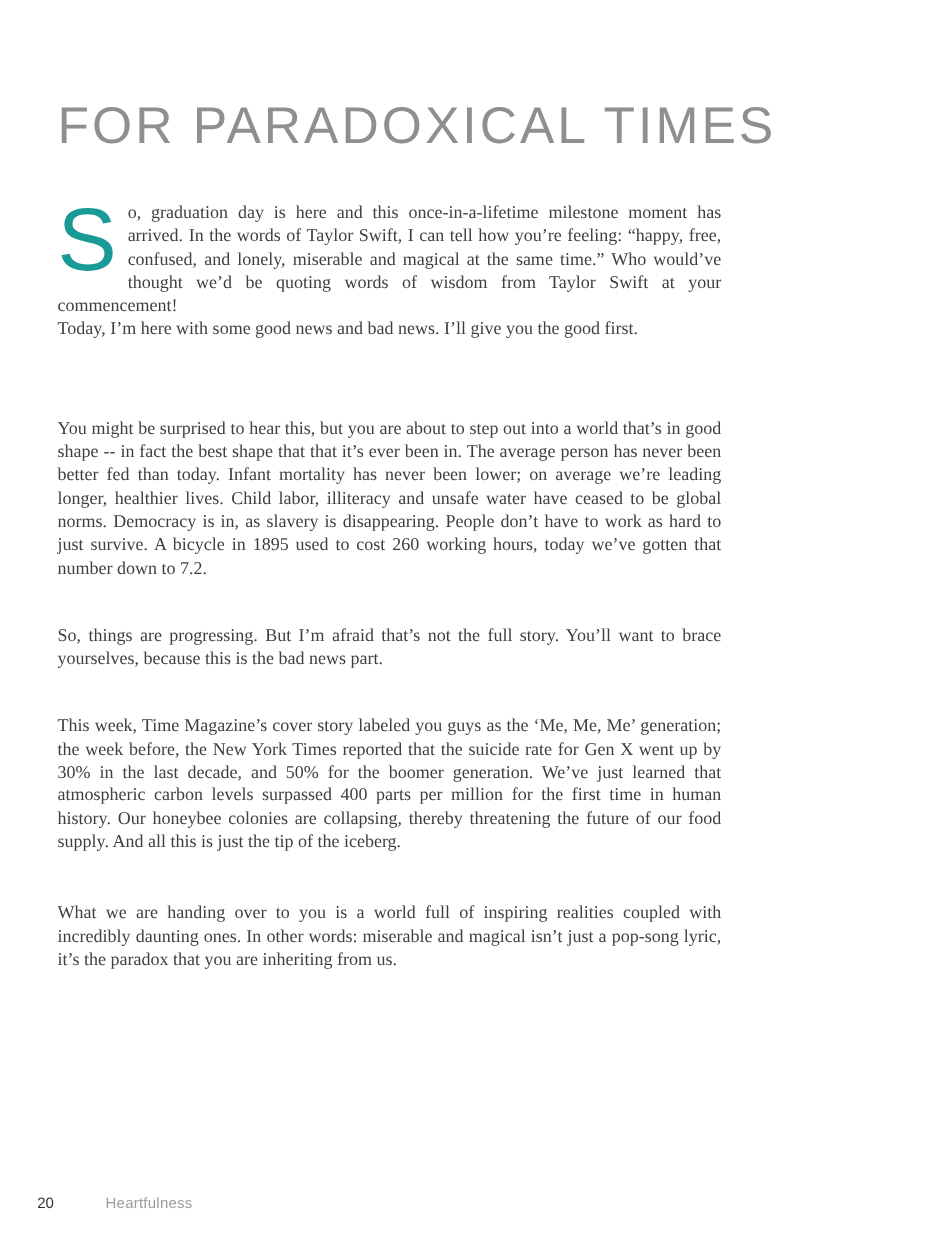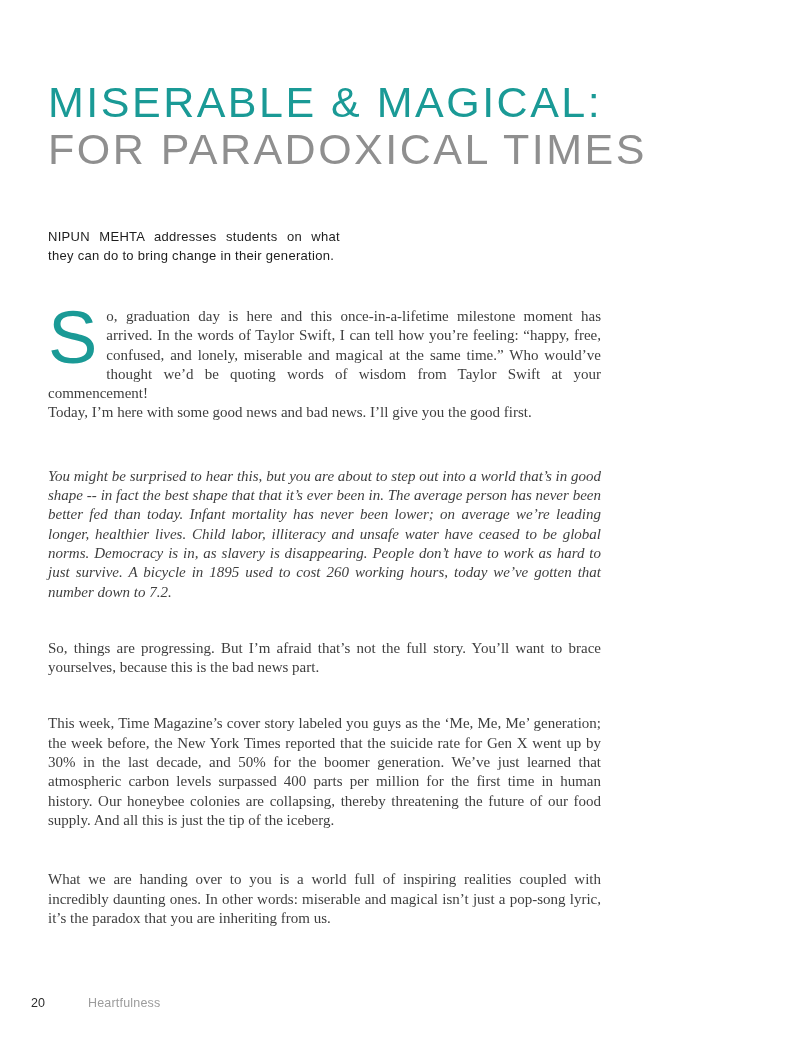--- a/index.html
+++ b/index.html
@@ -48,21 +48,21 @@
   .body {
     margin: 0;
     font-family: "Liberation Serif", serif;
     color: #3e3e3e;
     font-size: 15px;
     line-height: 19.3px;
     text-align: justify;
   }
   .p-first { margin-top: 42px; }
   .m1 { }
-  .m2 { margin-top: 44px; font-style: italic; }
+  .m2 { margin-top: 64px; }
   .m3 { margin-top: 37px; }
   .m4 { margin-top: 37px; font-family: Liberation Serif, serif; }
   .m5 { margin-top: 40px; }
 
   .dropcap {
     float: left;
     font-family: "Liberation Sans", sans-serif;
     font-weight: 100;
     font-size: 74px;
     line-height: 58px;
@@ -83,28 +83,23 @@
   .pnum { color: #2d2d2d; }
   .journal { color: #9c9c9c; margin-left: 43px; letter-spacing: 0.2px; }
 </style>
 </head>
 <body>
 
 <div class="page">
   <div class="content">
 
     <h1 class="title">
-      <span class="t1">MISERABLE &amp; MAGICAL:</span>
       <span class="t2">FOR PARADOXICAL TIMES</span>
     </h1>
 
-    <div class="subtitle">
-      <div class="sub-line1">NIPUN MEHTA addresses students on what</div>
-      <div class="sub-line2">they can do to bring change in their generation.</div>
-    </div>
 
     <p class="body p-first"><span class="dropcap">S</span><span>o, graduation day is here and this once-in-a-lifetime milestone moment has arrived.  In the words of Taylor Swift, I can tell how you’re feeling: “happy, free, confused, and lonely, miserable and magical at the same time.”   Who would’ve thought we’d be quoting words of wisdom from Taylor Swift at your commencement!</span></p>
 
     <p class="body m1">Today, I’m here with some good news and bad news.  I’ll give you the good first.</p>
 
     <p class="body m2">You might be surprised to hear this, but you are about to step out into a world that’s in good shape -- in fact the best shape that that it’s ever been in. The average person has never been better fed than today. Infant mortality has never been lower; on average we’re leading longer, healthier lives. Child labor, illiteracy and unsafe water have ceased to be global norms. Democracy is in, as slavery is disappearing. People don’t have to work as hard to just survive. A bicycle in 1895 used to cost 260 working hours, today we’ve gotten that number down to 7.2.</p>
 
     <p class="body m3">So, things are progressing.  But I’m afraid that’s not the full story. You’ll want to brace yourselves, because this is the bad news part.</p>
 
     <p class="body m4">This week, Time Magazine’s cover story labeled you guys as the ‘Me, Me, Me’ generation; the week before, the New York Times reported that the suicide rate for Gen X went up by 30% in the last decade, and 50% for the boomer generation. We’ve just learned that atmospheric carbon levels surpassed 400 parts per million for the first time in human history. Our honeybee colonies are collapsing, thereby threatening the future of our food supply. And all this is just the tip of the iceberg.</p>

